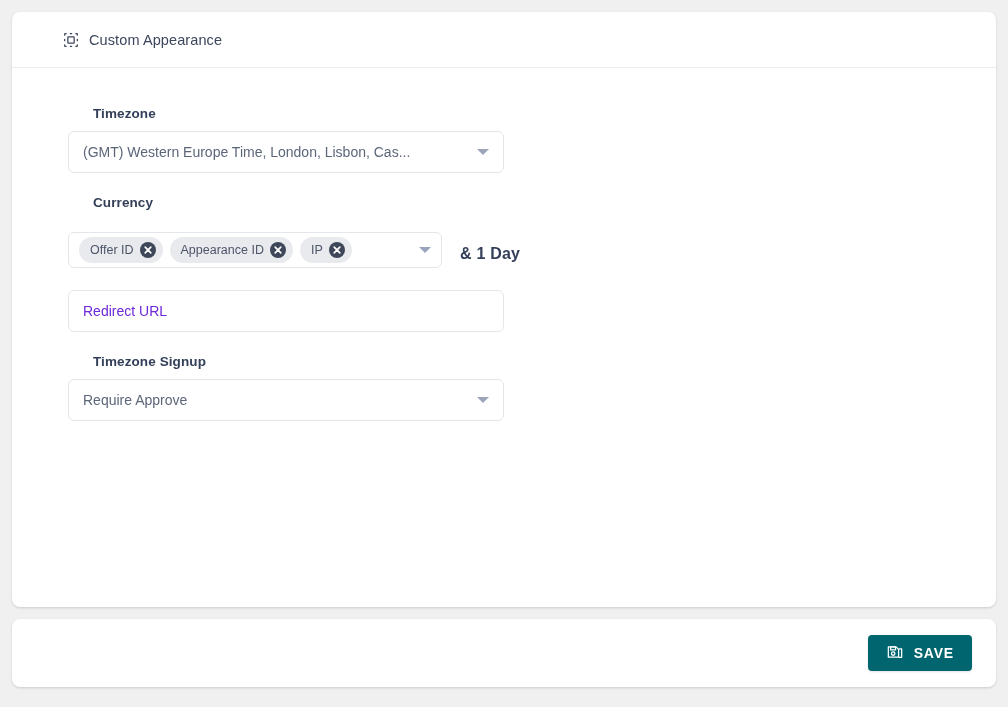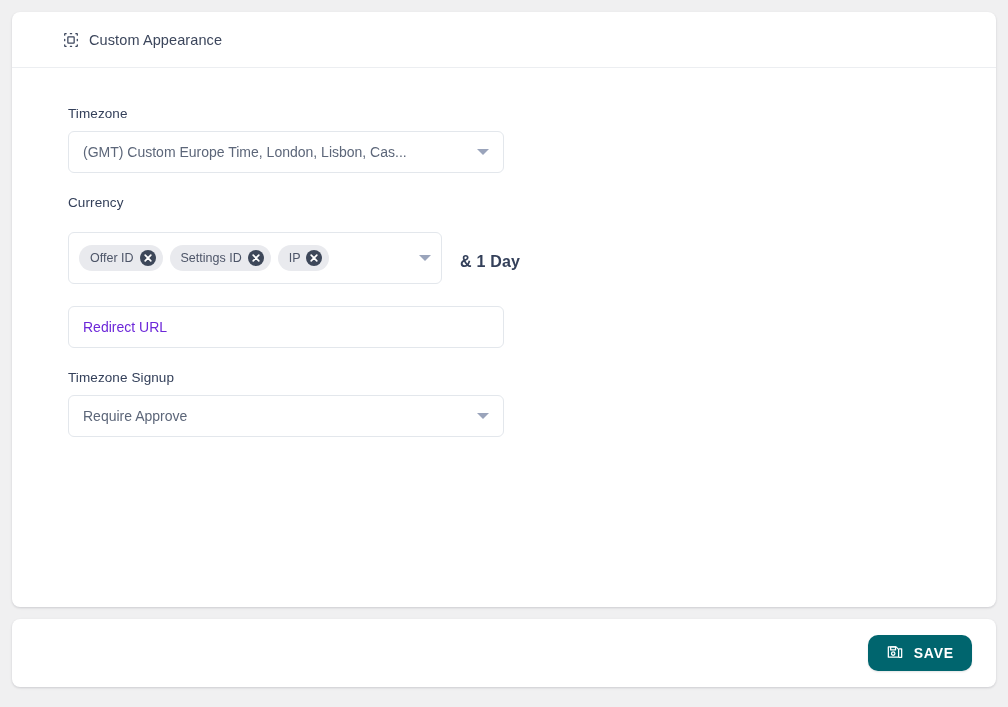--- a/index.html
+++ b/index.html
@@ -89,25 +89,26 @@
   .form {
     padding: 38px 0 0 56px;
   }
   .field {
     margin-bottom: 22px;
   }
   .field:last-child { margin-bottom: 0; }
 
   .field-label {
     font-size: 13.5px;
-    font-weight: normal;
+    font-weight: bold;
     color: #34405a;
     letter-spacing: 0.1px;
     margin-bottom: 10px;
     display: block;
+    margin-left: 25px;
   }
 
   .control-row {
     display: flex;
     align-items: center;
   }
 
   .control {
     box-sizing: border-box;
     width: 436px;
@@ -116,21 +117,21 @@
     border-radius: 6px;
     background: #ffffff;
     display: flex;
     align-items: center;
     padding: 0 14px;
     position: relative;
     cursor: pointer;
   }
   .control.tags {
     width: 374px;
-    height: 52px;
+    height: 36px;
     padding: 0 10px 0 10px;
   }
   .control.input-control {
     cursor: text;
   }
 
   .control-value {
     font-size: 14px;
     color: #5c6679;
     white-space: nowrap;
@@ -217,21 +218,21 @@
   .save-button {
     display: inline-flex;
     align-items: center;
     justify-content: center;
     gap: 10px;
     height: 36px;
     padding: 8px 18px;
     background: #00656e;
     color: #ffffff;
     border: none;
-    border-radius: 10px;
+    border-radius: 4px;
     font-family: "Liberation Sans", sans-serif;
     font-size: 14px;
     font-weight: bold;
     letter-spacing: 0.8px;
     cursor: pointer;
     box-shadow: 0 1px 2px rgba(16,24,40,0.12);
   }
   .save-icon { width: 18px; height: 18px; display: block; flex: none; }
 </style>
 </head>
@@ -256,21 +257,21 @@
 
 
     </div>
 
     <div class="form">
 
       <div class="field">
         <span class="field-label">Timezone</span>
         <div class="control-row">
           <div class="control">
-            <span class="control-value">(GMT) Custom Europe Time, London, Lisbon, Cas...</span>
+            <span class="control-value">(GMT) Western Europe Time, London, Lisbon, Cas...</span>
             <span class="caret"></span>
           </div>
         </div>
       </div>
 
       <div class="field">
         <span class="field-label">Currency</span>
       </div>
 
       <div class="field">
@@ -281,21 +282,21 @@
               <span class="chip">
                 <span class="chip-label">Offer ID</span>
                 <span class="chip-remove">
                   <svg viewBox="0 0 16 16" width="16" height="16">
                     <path d="M5.2 5.2l5.6 5.6M10.8 5.2l-5.6 5.6" stroke="#ffffff" stroke-width="1.7" stroke-linecap="round"></path>
                   </svg>
                 </span>
               </span>
 
               <span class="chip">
-                <span class="chip-label">Settings ID</span>
+                <span class="chip-label">Appearance ID</span>
                 <span class="chip-remove">
                   <svg viewBox="0 0 16 16" width="16" height="16">
                     <path d="M5.2 5.2l5.6 5.6M10.8 5.2l-5.6 5.6" stroke="#ffffff" stroke-width="1.7" stroke-linecap="round"></path>
                   </svg>
                 </span>
               </span>
 
               <span class="chip">
                 <span class="chip-label">IP</span>
                 <span class="chip-remove">

